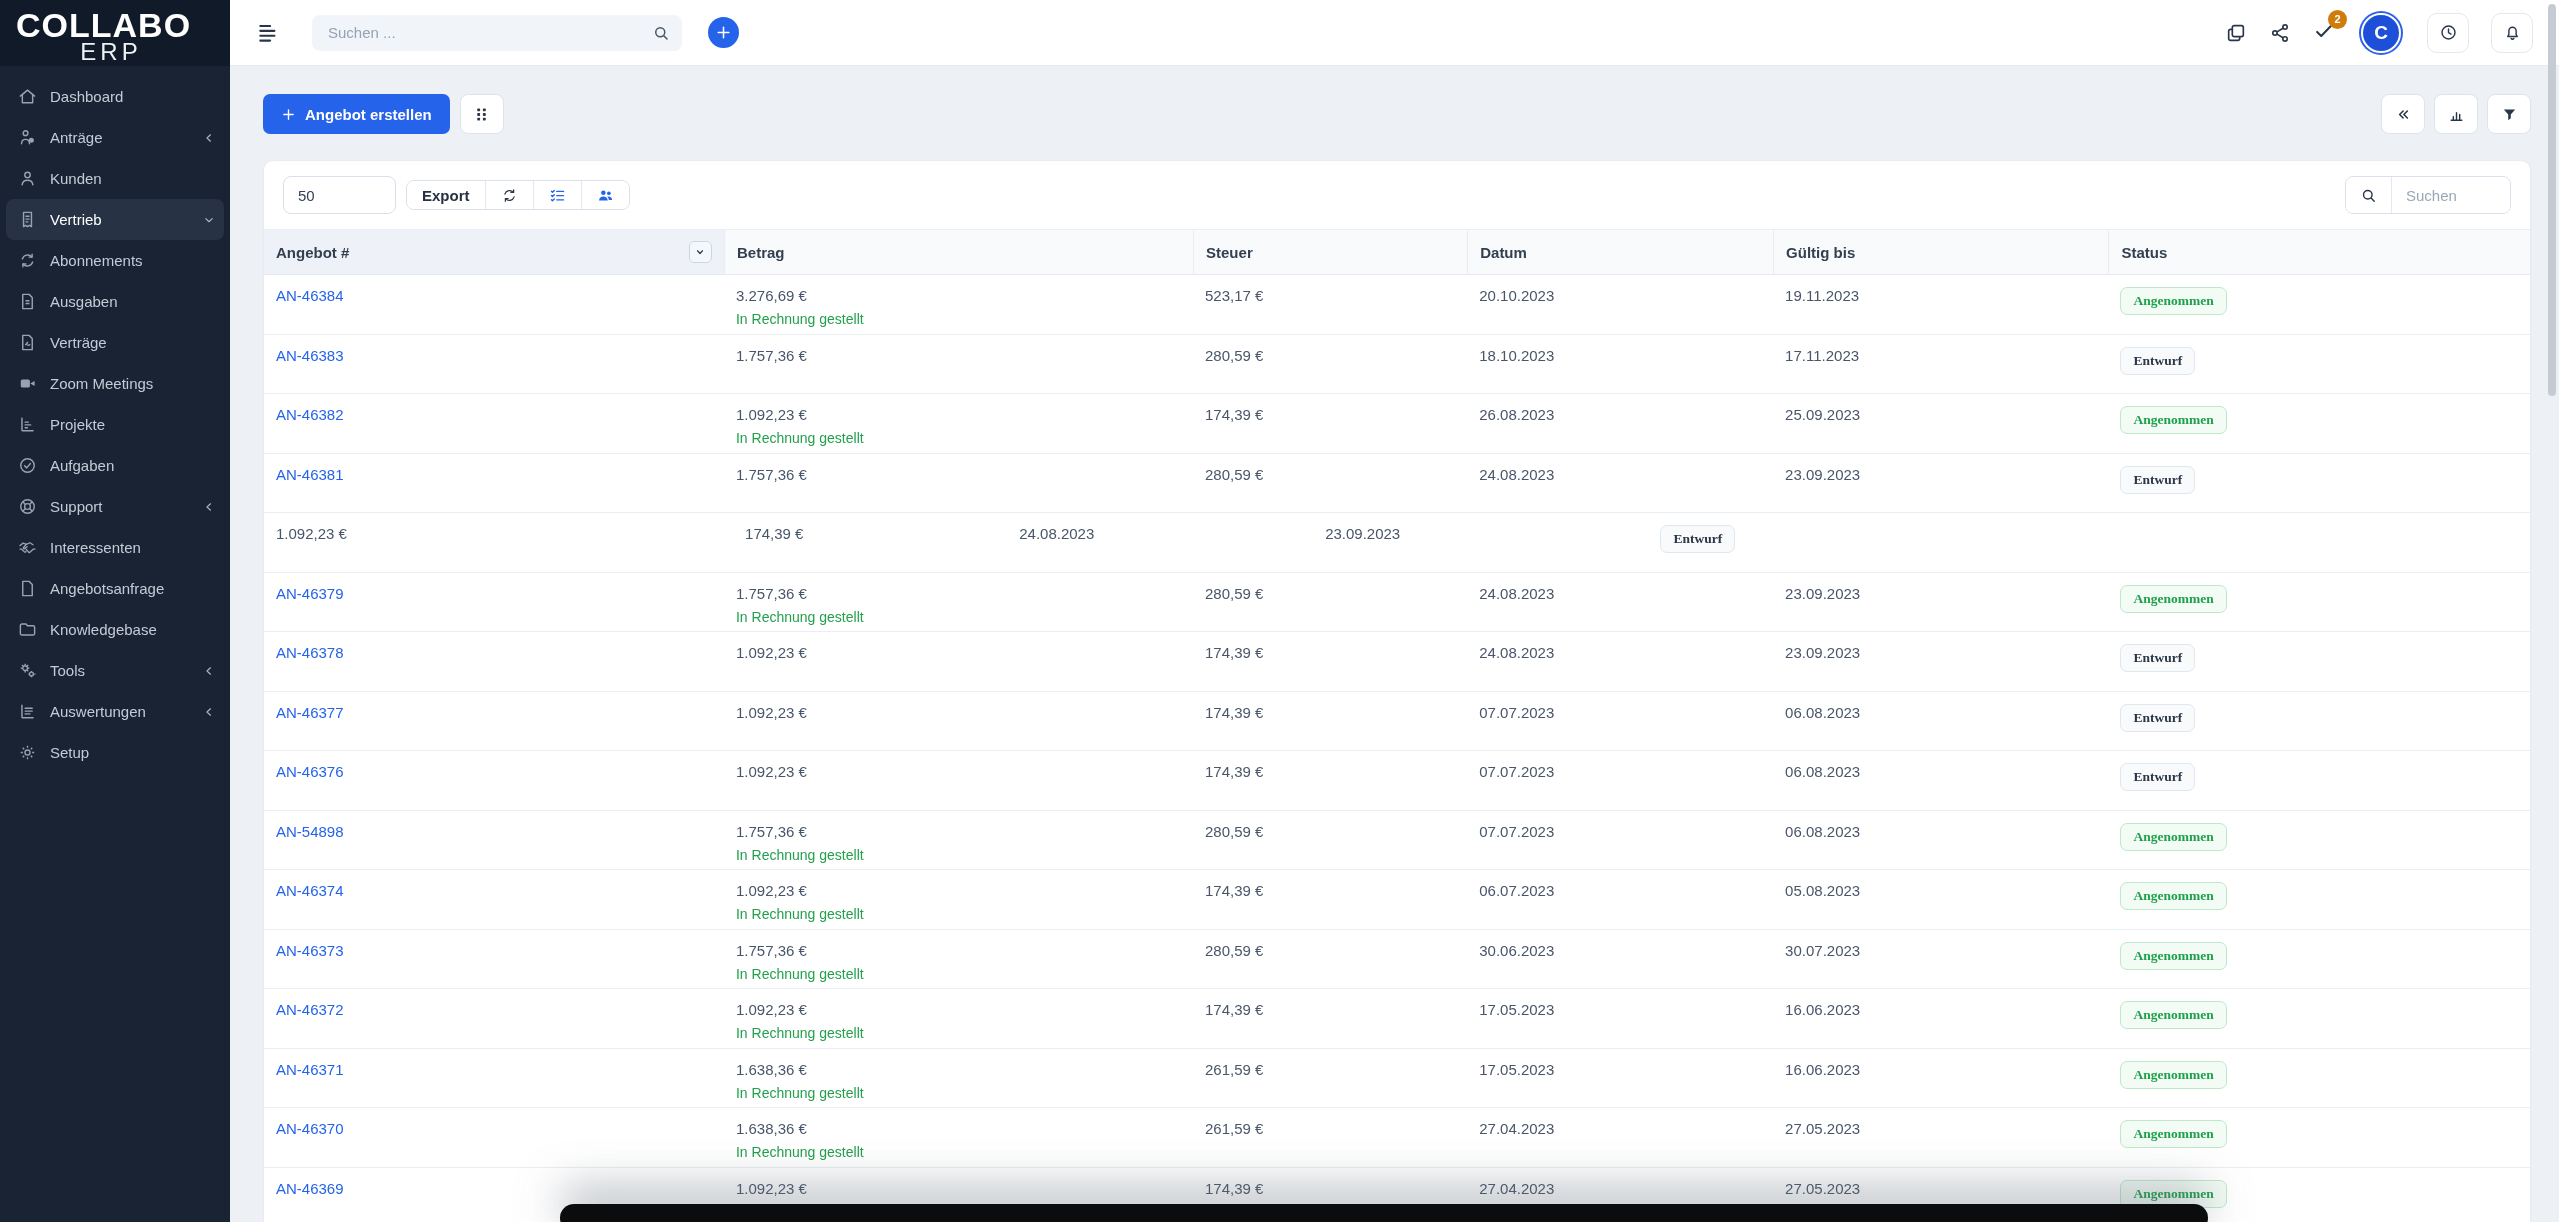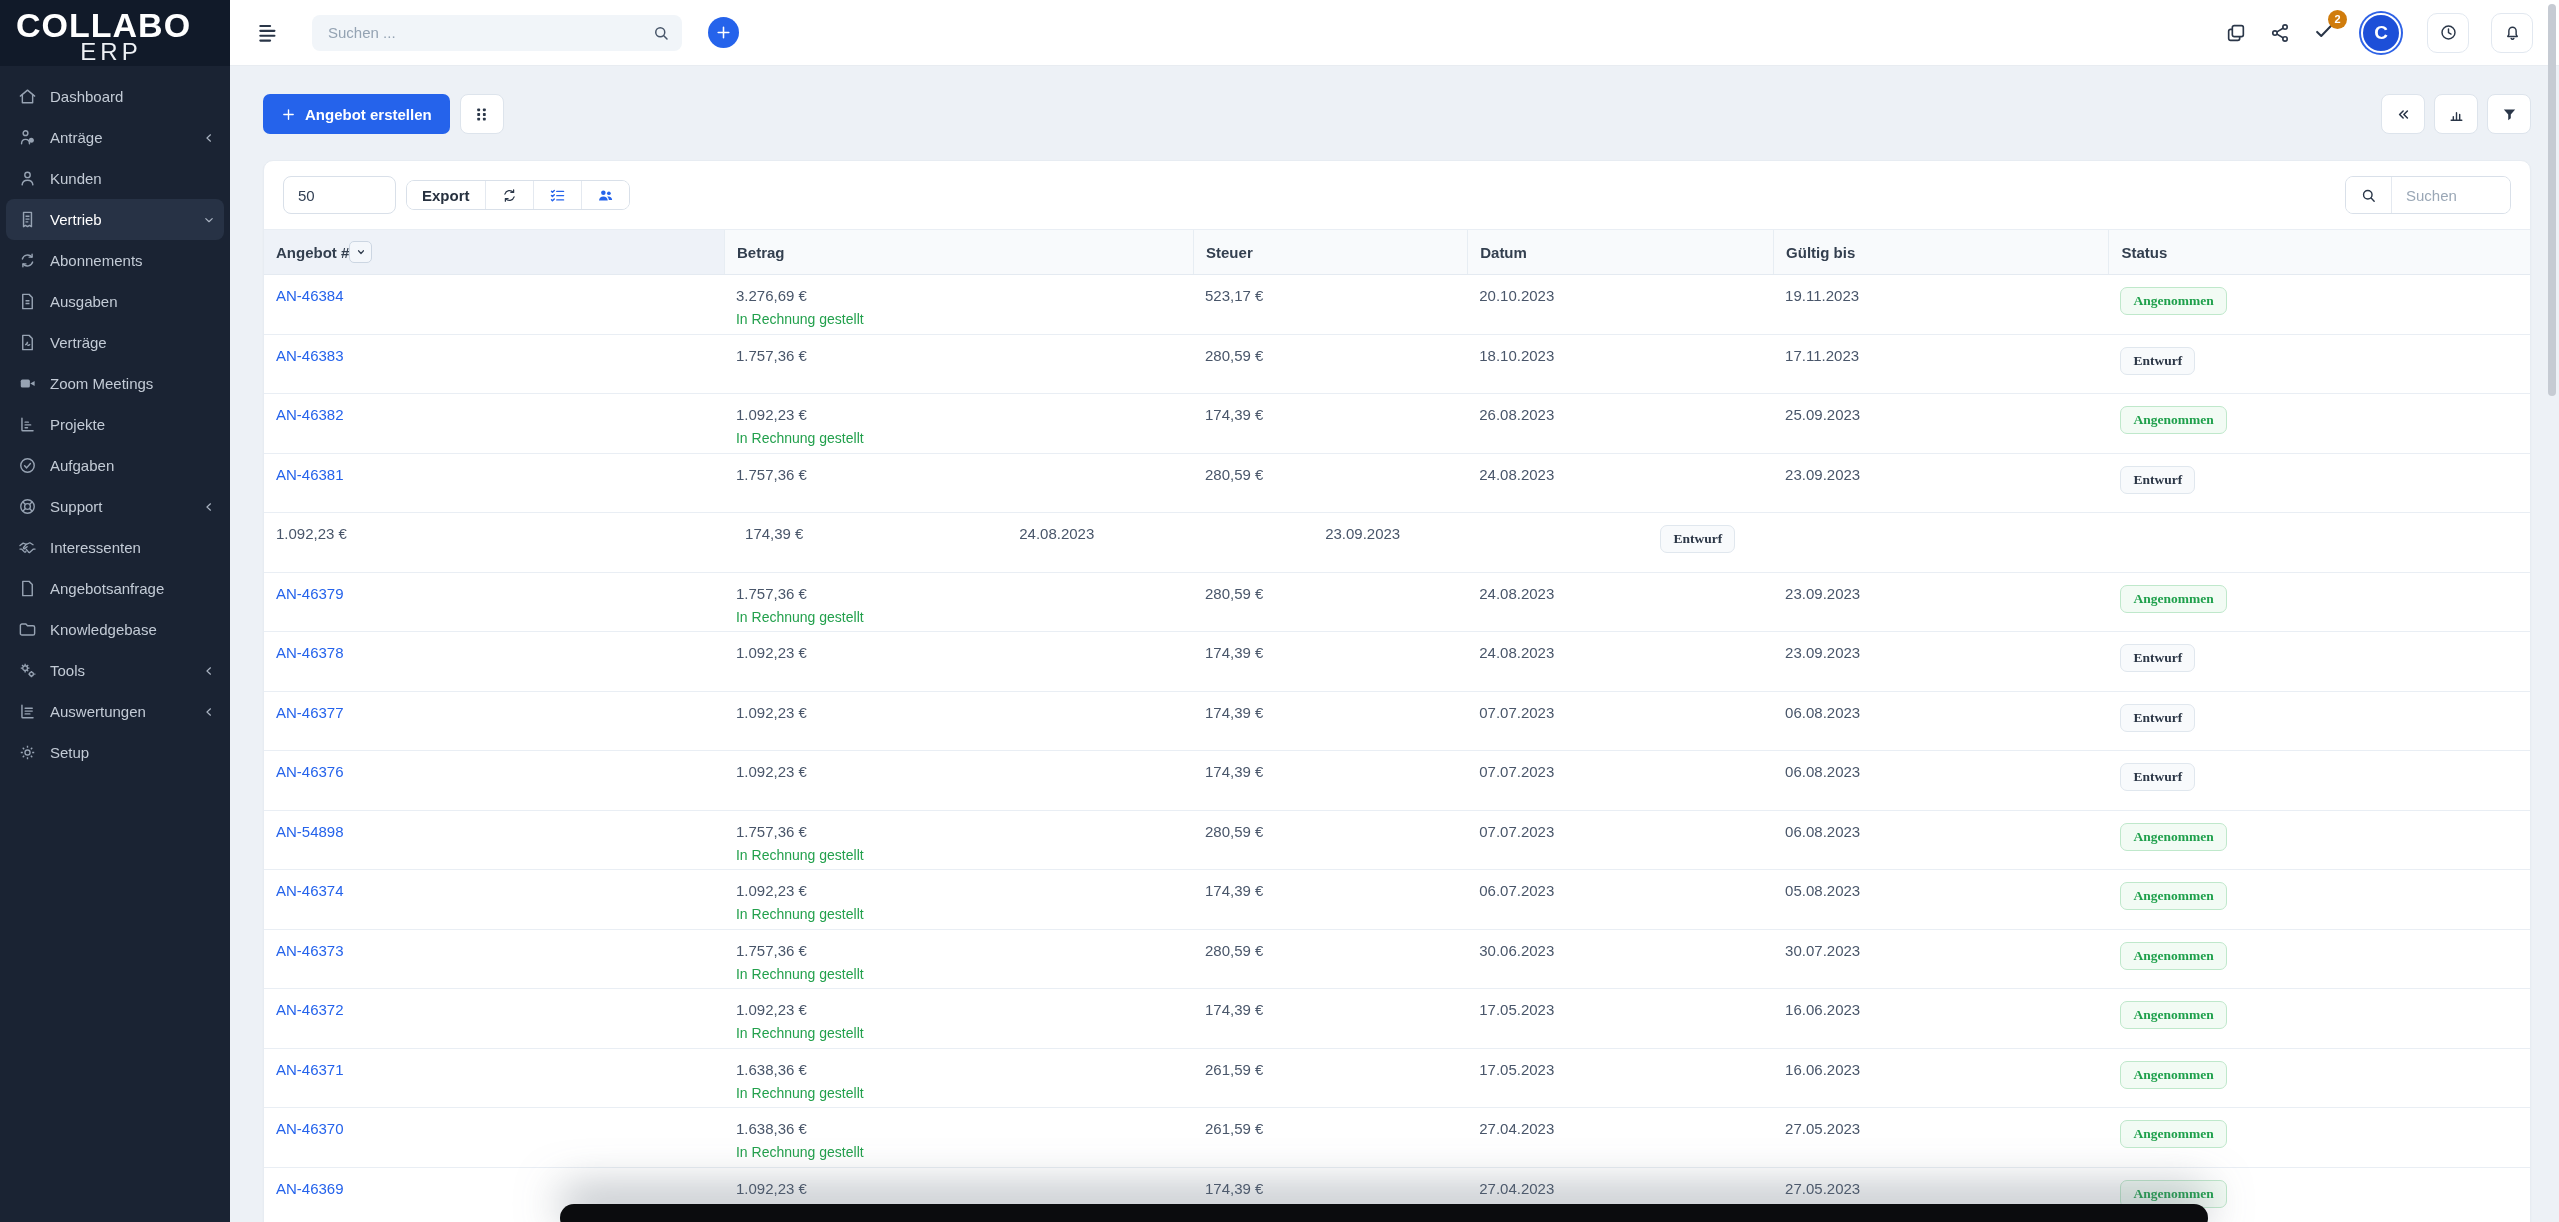--- a/index.html
+++ b/index.html
@@ -62,21 +62,21 @@
   .btn-group .ic.blue { color:var(--accent,#2563eb); }
   .ct-right { margin-left:auto; display:flex; border:1px solid #d9e0e9; border-radius:8px; overflow:hidden; height:38px; }
   .ct-right .s-btn { width:46px; display:flex; align-items:center; justify-content:center; background:#fff; border:none; border-right:1px solid #e4e9f0; cursor:pointer; }
   .ct-right .s-btn .ic { width:17px; height:17px; color:#2a3648; }
   .ct-right input { width:118px; border:none; outline:none; padding:0 14px; font-size:15px; color:#334155; font-family:inherit; }
   .ct-right input::placeholder { color:#9aa7b6; }
 
   
   .thead { display:flex; background:#f8fafc; border-top:1px solid #e9eef4; border-bottom:1px solid #e4eaf1; }
   .th { font-size:15px; font-weight:700; color:#333f4f; padding:11px 12px; border-left:1px solid #e7edf3; display:flex; align-items:center; }
-  .th:first-child { border-left:none; background:#eef2f8; }
+  .th:first-child { border-left:none; background:#eef2f8; justify-content:space-between; }
   .caret-box { width:23px; height:22px; border:1px solid #ccd6e2; border-radius:5px; background:#f4f7fb; display:flex; align-items:center; justify-content:center; cursor:pointer; }
   .caret-box .ic { width:12px; height:12px; color:#333f4f; }
   .c1 { width:20.3%; } .c2 { width:20.7%; } .c3 { width:12.1%; } .c4 { width:13.5%; } .c5 { width:14.8%; } .c6 { width:18.6%; }
   .trow { display:flex; border-bottom:1px solid #e9eef4; height:59.5px; }
   .tc { padding:12px 12px 0; font-size:15px; color:#49566a; }
   .tc a { color:var(--link,#2563eb); text-decoration:none; cursor:pointer; }
   .sub { margin-top:7px; font-size:14px; color:var(--green,#22a04c); }
   .badge { display:inline-block; font-size:13.5px; font-weight:700; padding:5px 12px; border-radius:7px; line-height:1.2;font-family:Liberation Serif, serif; }
   .b-green { color:#1fa04c; background:#f2fbf4; border:1px solid #bfe8cb; }
   .b-gray { color:#2b3646; background:#f8fafc; border:1px solid #e0e7ee; }

